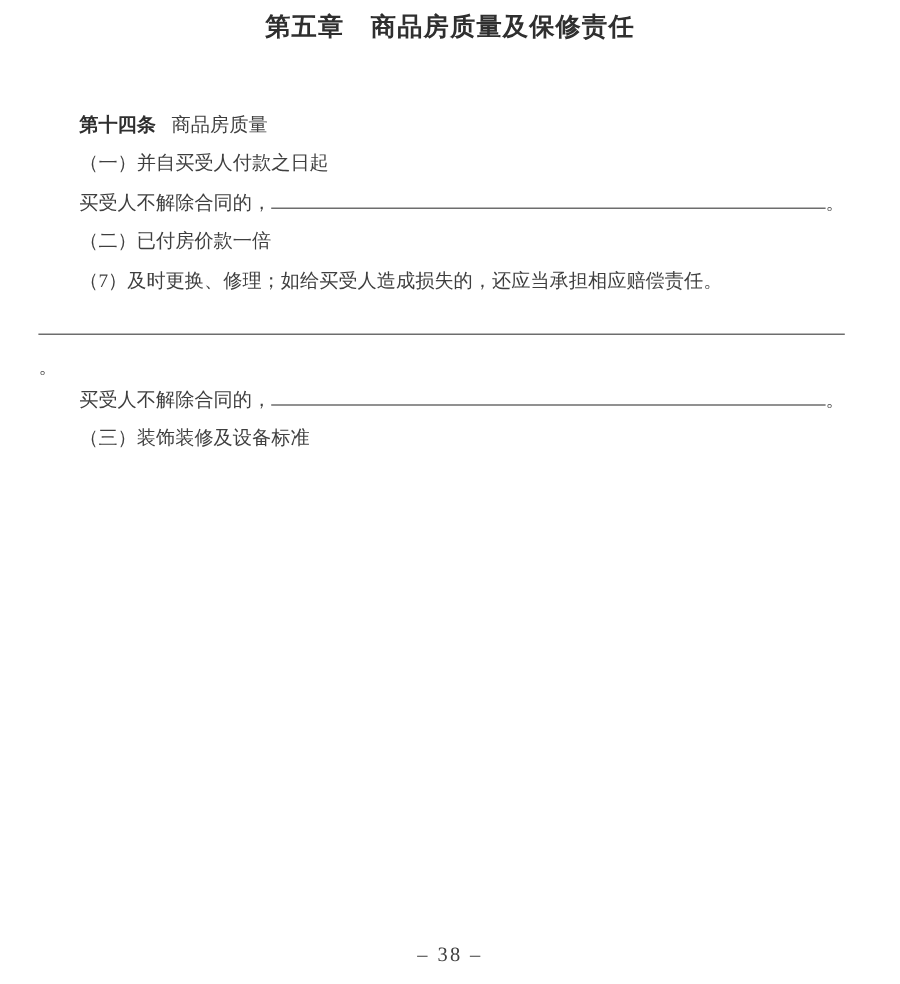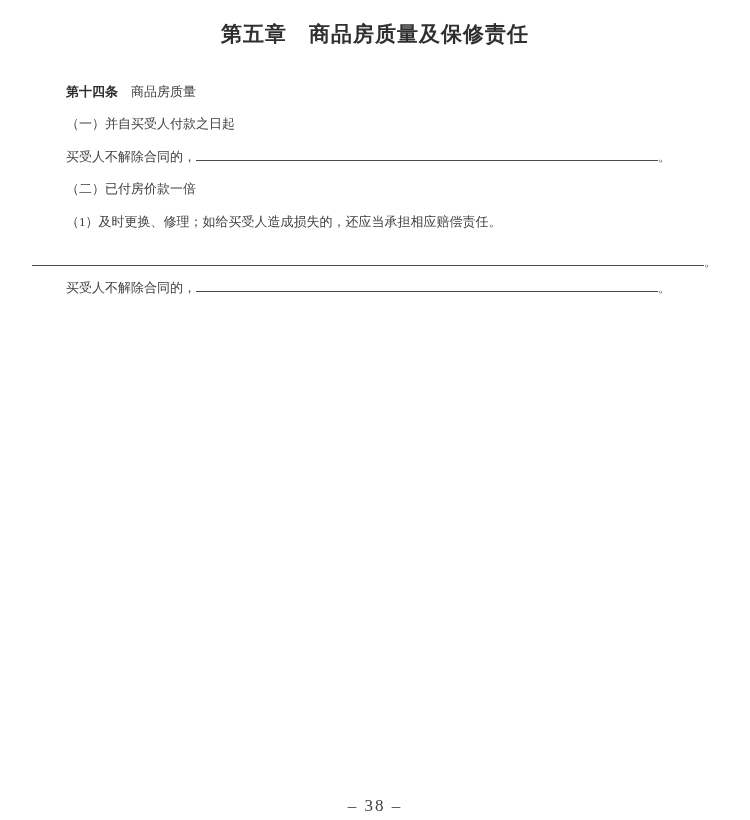--- a/index.html
+++ b/index.html
@@ -9,34 +9,34 @@
     width: 750px;
     height: 820px;
     background: var(--paper, #ffffff);
     color: var(--ink, #3f3f3f);
     font-family: "Liberation Serif", "DejaVu Serif", serif;
     overflow: hidden;
     box-sizing: border-box;
   }
 
   .chapter-title {
-    padding-top: 20px;
+    padding-top: 9px;
     text-align: center;
     font-family: "Liberation Sans", "DejaVu Sans", sans-serif;
     font-weight: bold;
     font-size: 21px;
     line-height: 28px;
     color: var(--ink-heading, #2f2f2f);
     letter-spacing: 1px;
   }
 
   .content {
-    margin-top: 28px;
+    margin-top: 52px;
     padding: 0 32px 0 32px;
-    font-size: 13px;
+    font-size: 16px;
     line-height: 32.4px;
     text-align: justify;
   }
 
   .content p { margin: 0; }
 
   .indent { text-indent: 34px; }
 
   .clause {
     font-family: "Liberation Sans", "DejaVu Sans", sans-serif;
@@ -62,39 +62,40 @@
   .blankline {
     margin-top: 8px !important;
     margin-bottom: -6px !important;
     text-indent: 0;
   }
 
   .page-footer {
     position: absolute;
     left: 0;
     right: 0;
-    bottom: 4px;
+    bottom: 14px;
     text-align: center;
     font-size: 17px;
     letter-spacing: 2px;
     color: var(--ink, #3f3f3f);
   }
 </style>
 </head>
 <body>
 
 <div class="page">
 
   <div class="chapter-title">第五章　商品房质量及保修责任</div>
 
   <div class="content">
       <p class="clause"><span class="clause-num">第十四条</span><span class="clause-title">商品房质量</span></p>
       <p class="indent">（一）并自买受人付款之日起</p>
       <p class="indent"><span>买受人不解除合同的，</span><span class="blank" style="width: 462px;"></span><span>。</span></p>
       <p class="indent">（二）已付房价款一倍</p>
-      <p class="indent"><span>（1）及时更换、修理；如给买受人造成损失的，还应当承担相应赔偿责任。</span></p>
+      <p class="indent"><span>（7）及时更换、修理；如给买受人造成损失的，还应当承担相应赔偿责任。</span></p>
       <p class="blankline"><span class="blank" style="width: 672px;"></span><span>。</span></p>
       <p class="indent"><span>买受人不解除合同的，</span><span class="blank" style="width: 462px;"></span><span>。</span></p>
+      <p class="indent">（三）装饰装修及设备标准</p>
     </div>
 
   <div class="page-footer">– 38 –</div>
 
 </div>
 
 </body></html>

